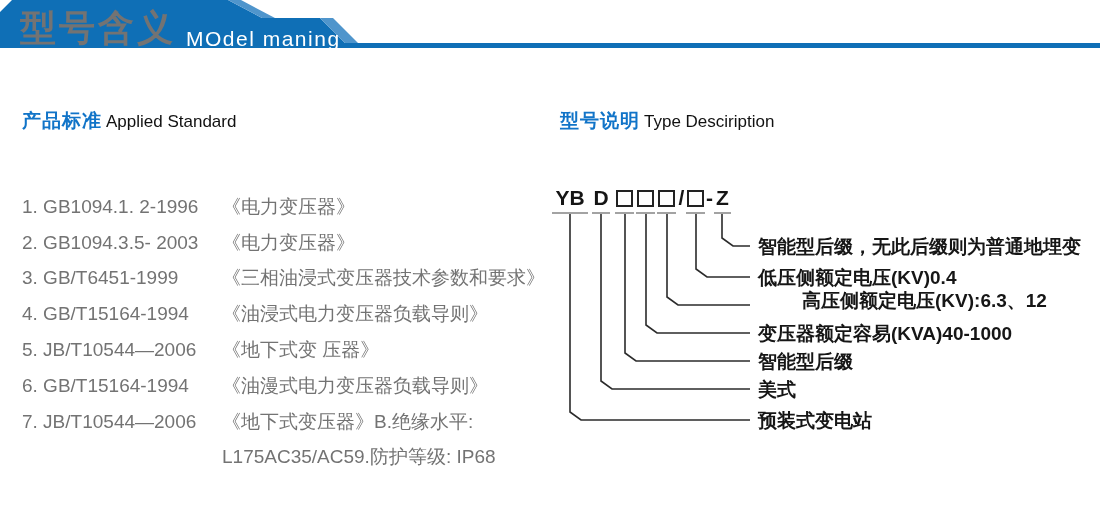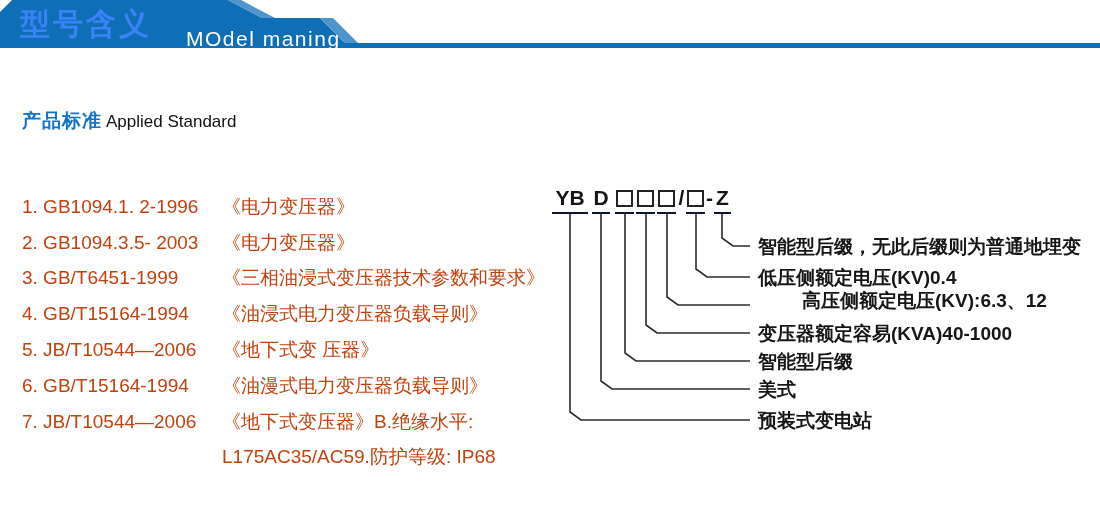--- a/index.html
+++ b/index.html
@@ -3,41 +3,41 @@
 <meta charset="utf-8">
 <style>
   html,body{margin:0;padding:0;background:#ffffff;}
   .page{
     position:relative;width:1100px;height:513px;background:#ffffff;
     font-family:"Liberation Sans","DejaVu Sans",sans-serif;overflow:hidden;
   }
   
   .banner{position:absolute;left:0;top:0;width:1100px;height:50px;}
   .hdr-title{
-    position:absolute;left:20px;top:4px;font-size:30px;font-weight:bold;
-    color:#3b82f6;letter-spacing:3px;white-space:nowrap;
+    position:absolute;left:20px;top:4px;font-size:36px;font-weight:bold;
+    color:#737373;letter-spacing:3px;white-space:nowrap;
   }
   .hdr-sub{
     position:absolute;left:186px;top:27px;font-size:21px;color:#ffffff;
     letter-spacing:1.5px;white-space:nowrap;
   }
   
   .sec{position:absolute;display:flex;align-items:baseline;top:108px;}
   .sec-left{left:22px;}
   .sec-right{left:560px;}
   .sec-zh{font-size:19px;font-weight:bold;color:#1174c8;letter-spacing:1px;white-space:nowrap;}
   .sec-en{font-size:17px;color:#111111;margin-left:4px;white-space:nowrap;}
   
   .std-list{position:absolute;left:22px;top:189px;width:530px;}
-  .std-row{display:flex;height:35.8px;align-items:center;font-size:19px;color:#c2410c;}
+  .std-row{display:flex;height:35.8px;align-items:center;font-size:19px;color:#737373;}
   .std-code{width:200px;flex:none;white-space:nowrap;}
   .std-title{flex:none;white-space:nowrap;}
   
   .unit{
-    position:absolute;top:186px;height:26px;border-bottom:2px solid #0f172a;
+    position:absolute;top:186px;height:26px;border-bottom:2px solid #a3a3a3;
     font-size:21px;font-weight:bold;color:#151515;text-align:center;line-height:24px;
   }
   .plain-sym{
     position:absolute;top:186px;height:26px;font-size:21px;font-weight:bold;
     color:#151515;text-align:center;line-height:24px;
   }
   .sq{
     display:inline-block;width:13px;height:13px;border:2px solid #222222;
     margin-top:4px;background:#ffffff;
   }
@@ -60,20 +60,24 @@
       <polygon points="228,0 241,0 275,18 262,18" fill="#4f95cc"></polygon>
       <polygon points="320,18 333,18 358,43 345,43" fill="#4f95cc"></polygon>
     </svg>
     <div class="hdr-title">型号含义</div>
     <div class="hdr-sub">MOdel maning</div>
   </div>
 
   <div class="sec sec-left">
     <span class="sec-zh">产品标准</span>
     <span class="sec-en">Applied Standard</span>
+  </div>
+  <div class="sec sec-right">
+    <span class="sec-zh">型号说明</span>
+    <span class="sec-en">Type Desciription</span>
   </div>
 
   <div class="std-list">
     <div class="std-row">
       <span class="std-code">1. GB1094.1. 2-1996</span>
       <span class="std-title">《电力变压器》</span>
     </div>
     <div class="std-row">
       <span class="std-code">2. GB1094.3.5- 2003</span>
       <span class="std-title">《电力变压器》</span>

